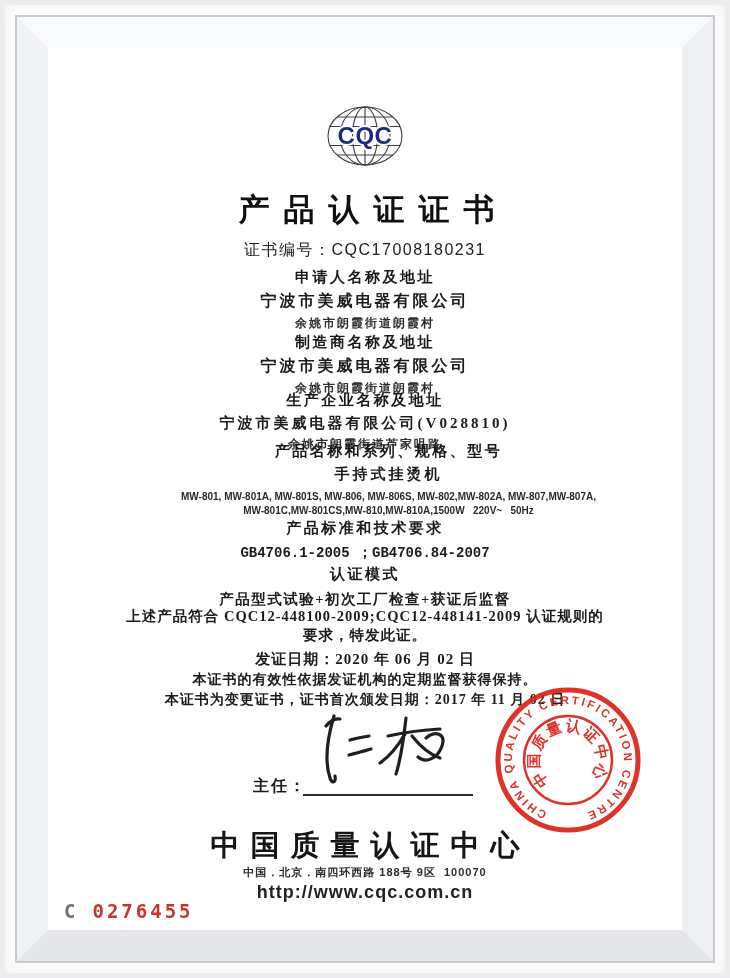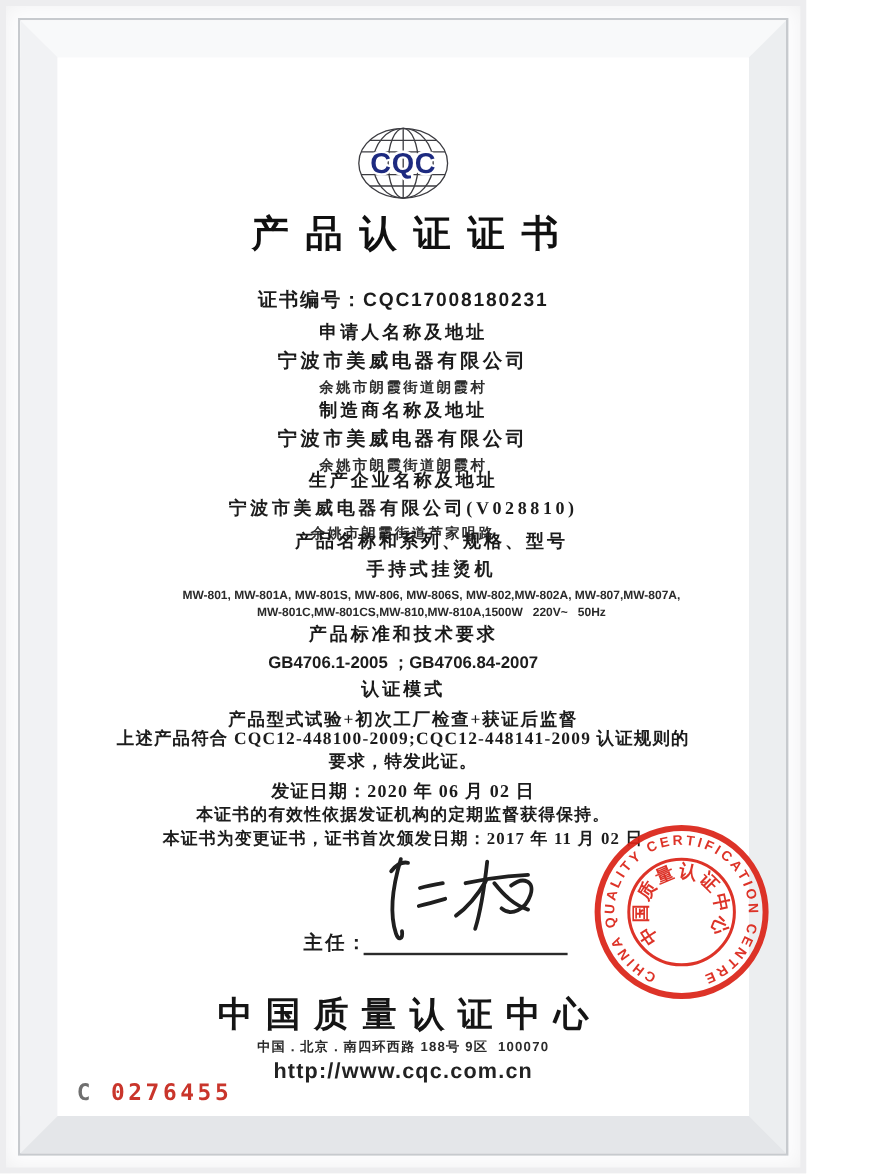--- a/index.html
+++ b/index.html
@@ -1,37 +1,37 @@
 <!DOCTYPE html>
 <html style="--stamp-red: #db2418;"><head>
 <meta charset="utf-8">
 <style>
   :root { --stamp-red: #db2418; }
   * { margin:0; padding:0; box-sizing:border-box; }
   body { width:730px; height:978px; background:#fff; font-family:"Liberation Serif", serif; }
-  #page { position:relative; width:672px; height:978px; overflow:hidden; background:#f3f3f4; }
+  #page { position:relative; width:730px; height:978px; overflow:hidden; background:#f3f3f4; }
 
   
   .f-outer { position:absolute; inset:0; background:#fdfdfe;
              box-shadow: inset 0 0 0 5px #ededef, inset 0 0 22px rgba(0,0,0,.08); }
   .f-line  { position:absolute; inset:15px; border:2px solid #c7cace; }
   .f-bevel { position:absolute; inset:17px; border:31px solid;
              border-color:#f8f9fa #eceef0 #e4e6e9 #f1f2f4; background:#fff; }
   .cert { position:absolute; inset:48px; background:#fff; color:#1c1c1c; }
 
   .sec { position:absolute; left:0; right:0; text-align:center; }
 
   .title { font-size:31px; font-weight:700; letter-spacing:14px; padding-left:14px; color:#101010; }
-  .certno { font-family:"Liberation Sans", sans-serif; font-size:16px; font-weight:700; letter-spacing:1.5px; }
+  .certno { font-family:"Liberation Sans", sans-serif; font-size:16px; font-weight:400; letter-spacing:1.5px; }
   .h-kai { font-weight:700; font-size:15px; letter-spacing:2.5px; color:#1a1a1a; }
   .name  { font-weight:700; font-size:16px; letter-spacing:3px; margin-top:4px; }
   .addr  { font-weight:600; font-size:12px; letter-spacing:2px; margin-top:3px; color:#2e2e2e; }
   .models { font-family:"Liberation Sans", sans-serif; font-weight:700; font-size:10px;
             line-height:14px; color:#2a2a2a; white-space:pre-wrap; margin-top:5px; }
-  .val-sans { font-family:Liberation Sans, sans-serif; font-weight:700; font-size:14px; margin-top:6px; }
+  .val-sans { font-family:Liberation Mono, monospace; font-weight:700; font-size:14px; margin-top:6px; }
   .val-kai  { font-weight:700; font-size:14.5px; letter-spacing:1.5px; margin-top:6px; }
   .stline { font-weight:700; font-size:14.5px; letter-spacing:1px; line-height:19px; }
   .issue  { font-weight:700; font-size:15px; letter-spacing:1px; }
   .vline  { font-weight:700; font-size:14px; letter-spacing:1px; line-height:20px; }
 
   .sig-label { position:absolute; left:205px; top:728px; font-size:16px; font-weight:700; letter-spacing:2px; }
   .sig-line  { position:absolute; left:255px; top:746px; width:170px; border-bottom:2px solid #2b2b2b; }
   .sig-svg   { position:absolute; left:252px; top:662px; }
 
   .stamp-svg { position:absolute; left:438px; top:630px; opacity:.93; }
@@ -71,21 +71,21 @@
         <ellipse class="logo-grid" cx="56" cy="34" rx="12.5" ry="29"></ellipse>
         <line class="logo-grid" x1="56" y1="5" x2="56" y2="63"></line>
         <line class="logo-grid" x1="21" y1="24.5" x2="91" y2="24.5"></line>
         <line class="logo-grid" x1="21" y1="43.5" x2="91" y2="43.5"></line>
         <line class="logo-grid" x1="28" y1="15" x2="84" y2="15"></line>
         <line class="logo-grid" x1="28" y1="53" x2="84" y2="53"></line>
         <text class="logo-txt" x="56" y="42" text-anchor="middle">CQC</text>
       </svg>
     </div>
 
-    <div class="sec title" style="top:126px;padding-left:17px;">产品认证证书</div>
+    <div class="sec title" style="top:141px;padding-left:17px;">产品认证证书</div>
 
     <div class="sec certno" style="top:192px;">
       <span>证书编号：</span><span>CQC17008180231</span>
     </div>
 
     <div class="sec" style="top:220px;">
       <div class="h-kai">申请人名称及地址</div>
       <div class="name">宁波市美威电器有限公司</div>
       <div class="addr">余姚市朗霞街道朗霞村</div>
     </div>

